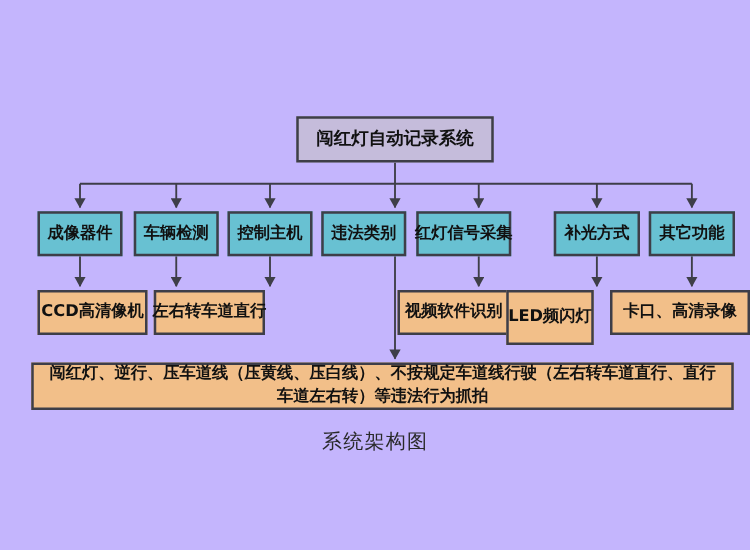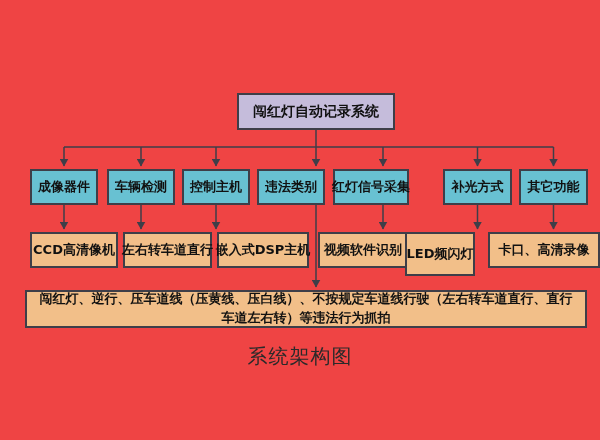--- a/index.html
+++ b/index.html
@@ -1,39 +1,39 @@
 <!DOCTYPE html>
 <html><head>
 <meta charset="utf-8">
 <style>
   html,body{margin:0;padding:0;}
   body{
     width:600px;height:440px;background:#ffffff;
     font-family:"DejaVu Sans","Liberation Sans",sans-serif;
   }
-  .stage{position:relative;width:600px;height:440px;background:#ef4444;overflow:hidden;}
+  .stage{position:relative;width:600px;height:440px;background:#c4b5fd;overflow:hidden;}
   .connectors{position:absolute;left:0;top:0;width:600px;height:440px;}
   .connectors line,.connectors path.wire{stroke:#3e3e48;stroke-width:1.5;fill:none;}
   .node{
     position:absolute;box-sizing:border-box;
     border:2px solid #3e3e48;
     display:flex;align-items:center;justify-content:center;
     text-align:center;font-weight:bold;color:#111111;
     font-size:13px;line-height:1.2;white-space:nowrap;
   }
   .node.root{background:#c5bcdb;font-size:14px;}
   .node.lv2{background:#68c1d2;}
   .node.lv3{background:#f2bf89;}
   .node.wide{
     background:#f2bf89;white-space:normal;
     font-size:13px;line-height:1.45;padding:2px 12px;
   }
   .caption{
     position:absolute;left:0;top:343px;width:600px;
-    text-align:center;font-size:20px;color:#2a2a2a;
+    text-align:center;font-size:16px;color:#2a2a2a;
     letter-spacing:1px;font-weight:normal;
   }
 </style>
 </head>
 <body>
 
 <div class="stage">
 
   <svg class="connectors" width="600" height="440" viewBox="0 0 600 440" aria-hidden="true">
     <defs>
@@ -69,21 +69,20 @@
   <div class="node lv2" style="left:30px;top:169px;width:68px;height:36px">成像器件</div>
   <div class="node lv2" style="left:107px;top:169px;width:68px;height:36px">车辆检测</div>
   <div class="node lv2" style="left:182px;top:169px;width:68px;height:36px">控制主机</div>
   <div class="node lv2" style="left:257px;top:169px;width:68px;height:36px">违法类别</div>
   <div class="node lv2" style="left:333px;top:169px;width:76px;height:36px">红灯信号采集</div>
   <div class="node lv2" style="left:443px;top:169px;width:69px;height:36px">补光方式</div>
   <div class="node lv2" style="left:519px;top:169px;width:69px;height:36px">其它功能</div>
 
   <div class="node lv3" style="left:30px;top:232px;width:88px;height:36px">CCD高清像机</div>
   <div class="node lv3" style="left:123px;top:232px;width:89px;height:36px">左右转车道直行</div>
-  <div class="node lv3" style="left:217px;top:232px;width:92px;height:36px">嵌入式DSP主机</div>
   <div class="node lv3" style="left:318px;top:232px;width:90px;height:36px">视频软件识别</div>
   <div class="node lv3" style="left:405px;top:232px;width:70px;height:44px">LED频闪灯</div>
   <div class="node lv3" style="left:488px;top:232px;width:112px;height:36px">卡口、高清录像</div>
 
   <div class="node wide" style="left:25px;top:290px;width:562px;height:38px">闯红灯、逆行、压车道线（压黄线、压白线）、不按规定车道线行驶（左右转车道直行、直行车道左右转）等违法行为抓拍</div>
 
   <div class="caption">系统架构图</div>
 
 </div>
 

